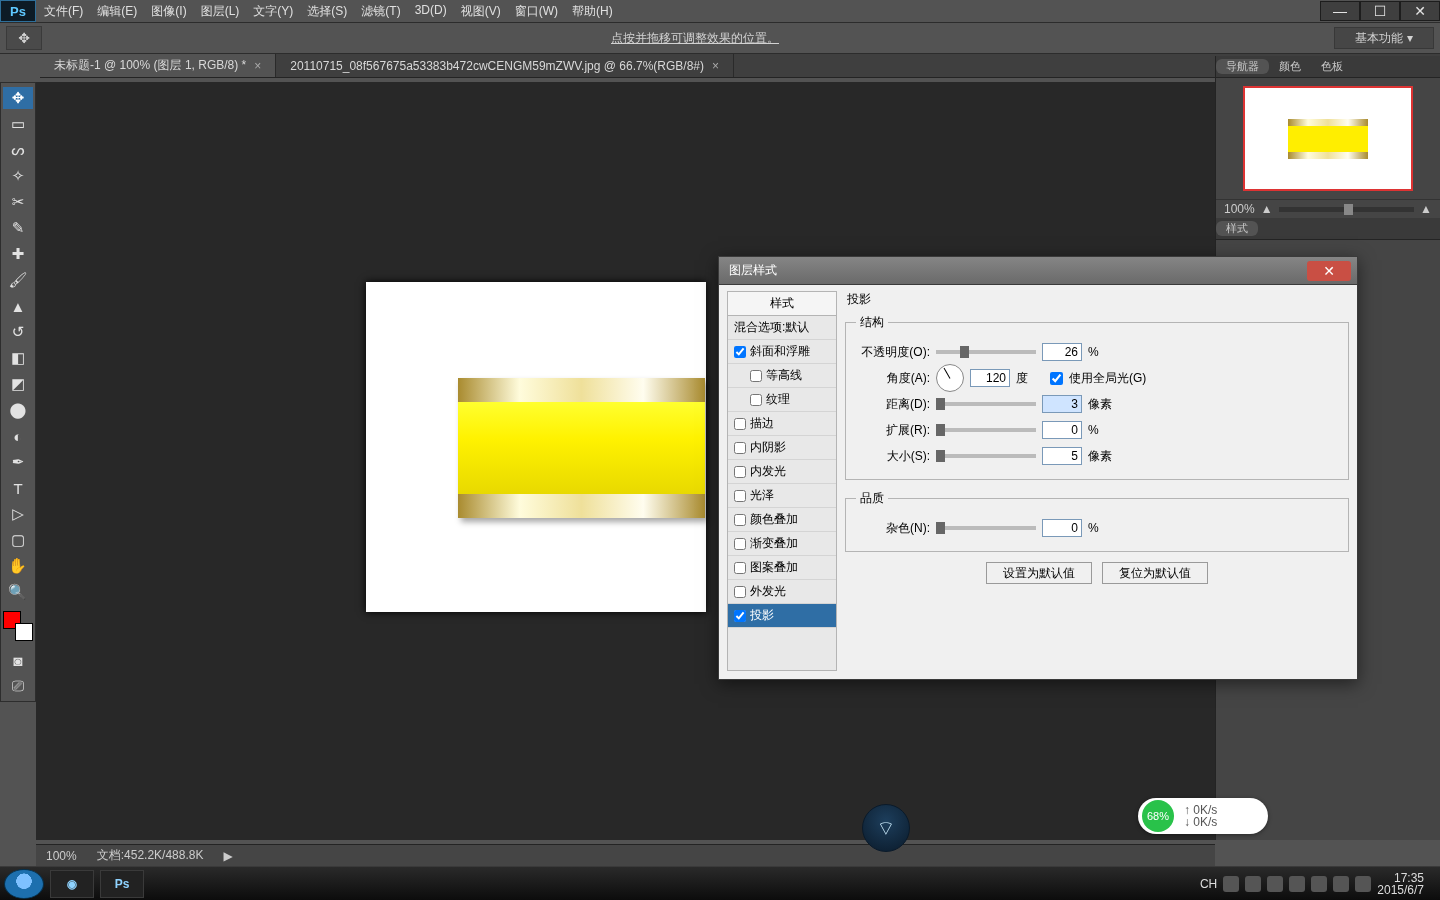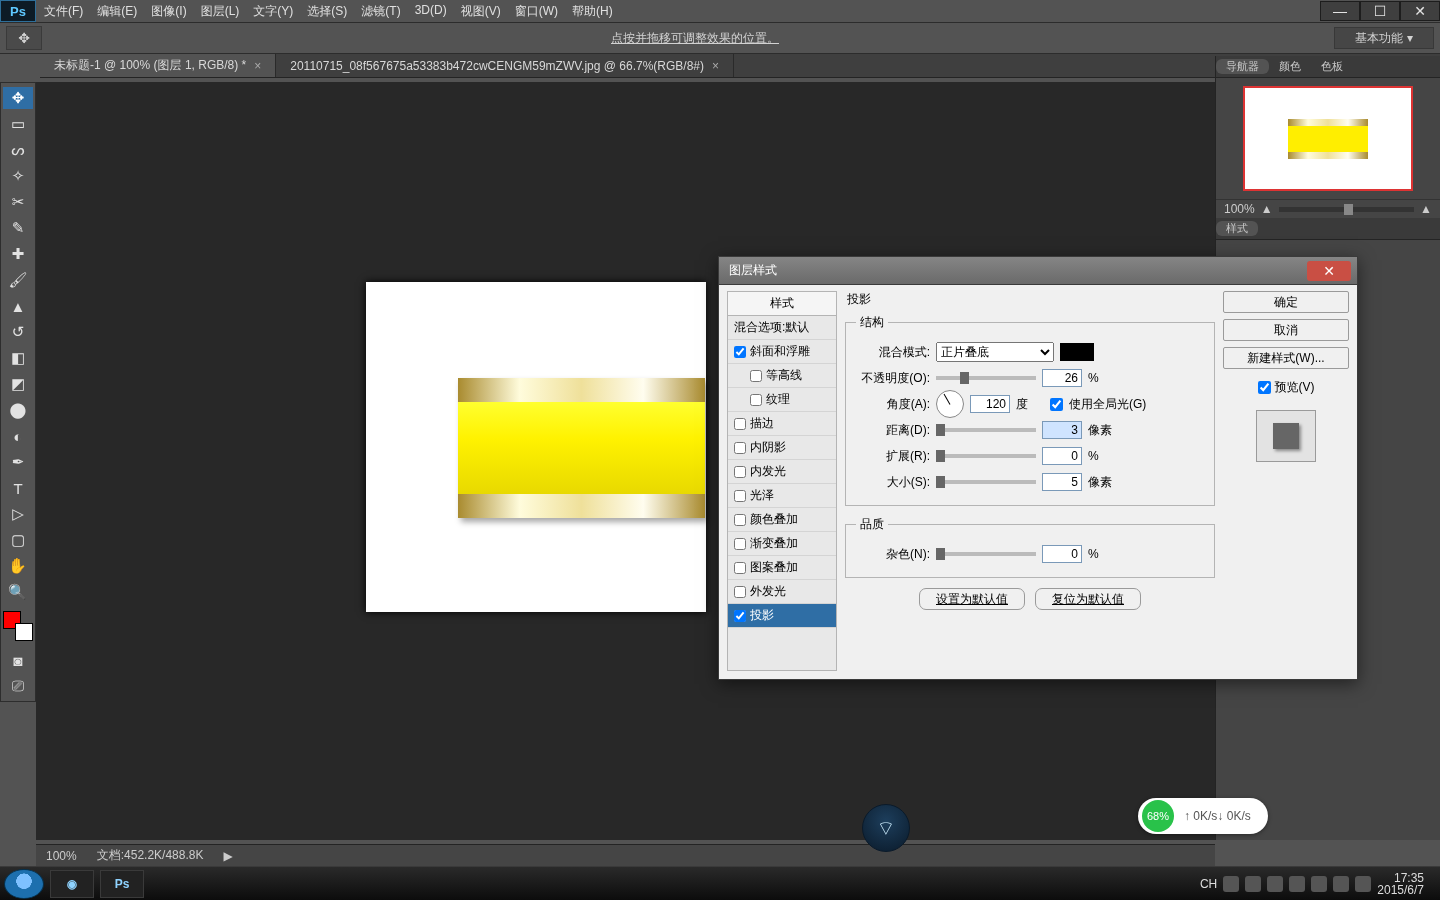--- a/index.html
+++ b/index.html
@@ -87,32 +87,32 @@
 .fld input[type=text] { width: 40px; height: 18px; border: 1px solid #7a99b8; font-size: 12px; text-align: right; padding-right: 3px; }
 .fld input.sel { background: #cfe4ff; }
 .fld .unit { width: 28px; font-size: 12px; }
 .fld select { height: 20px; font-size: 12px; }
 .angle { display: flex; align-items: center; gap: 6px; }
 .angle .dial { width: 28px; height: 28px; border: 1px solid #888; border-radius: 50%; position: relative; background: #fff; }
 .angle .dial::after { content: ""; position: absolute; width: 12px; height: 1px; background: #000; top: 50%; left: 50%; transform-origin: left center; transform: rotate(-120deg); }
 .swatch { width: 34px; height: 18px; border: 1px solid #000; }
 .contour { width: 30px; height: 24px; border: 1px solid #888; background: linear-gradient(135deg,#000 0 49%, #fff 50% 100%); }
 .btnrow { display: flex; gap: 10px; justify-content: center; margin-top: 6px; }
-.btnrow button { height: 22px; padding: 0 16px; background: #f0f0f0; border: 1px solid #9a9a9a; border-radius: 7px; font-size: 12px; text-decoration: underline; }
+.btnrow button { height: 22px; padding: 0 16px; background: #f0f0f0; border: 1px solid #9a9a9a; border-radius: 0; font-size: 12px; }
 #dlg-right { width: 126px; display: flex; flex-direction: column; gap: 6px; }
 #dlg-right button { height: 22px; border: 1px solid #9a9a9a; background: #f0f0f0; border-radius: 2px; font-size: 12px; }
 #dlg-right .prev-chk { display: flex; align-items: center; justify-content: center; gap: 4px; margin-top: 4px; font-size: 12px; }
 #dlg-right .preview { width: 60px; height: 52px; border: 1px solid #9a9a9a; background: #e3e3e3; margin: 8px auto; display: flex; align-items: center; justify-content: center; }
 #dlg-right .preview div { width: 26px; height: 26px; background: #666; box-shadow: 2px 2px 3px rgba(0,0,0,.4); }
 
 
 #wifi-badge { position: absolute; left: 862px; bottom: 48px; width: 48px; height: 48px; border-radius: 50%; background: radial-gradient(circle at 50% 35%, #1d3e5c, #0a1a2a); display: flex; align-items: center; justify-content: center; color: #cfefff; font-size: 20px; border: 1px solid #0a1a2a; }
 #speed-bubble { position: absolute; right: 172px; bottom: 66px; width: 130px; height: 36px; background: #fff; border-radius: 18px; display: flex; align-items: center; box-shadow: 0 1px 4px rgba(0,0,0,.4); color: #555; font-size: 10px; }
 #speed-bubble .circ { width: 32px; height: 32px; border-radius: 50%; background: #29c24a; color: #fff; display: flex; align-items: center; justify-content: center; font-size: 11px; margin: 0 4px; }
-#speed-bubble .col { display: flex; flex-direction: row; line-height: 12px; margin-left: 6px; }
+#speed-bubble .col { display: flex; flex-direction: column; line-height: 12px; margin-left: 6px; }
 </style>
 </head>
 <body>
 
 <div id="titlebar">
   <div class="ps-logo">Ps</div>
   <div id="menubar">
       <span>文件(F)</span>
       <span>编辑(E)</span>
       <span>图像(I)</span>
@@ -284,27 +284,20 @@
           </div>
         </div>
     </div>
 
     <div id="dlg-center">
       <div style="font-size:12px; margin:0 0 6px 2px;">投影</div>
 
       <fieldset>
         <legend>结构</legend>
 
-        <div class="fld">
-          <label>混合模式:</label>
-          <select style="width:118px;">
-            <option>正片叠底</option>
-          </select>
-          <div class="swatch" style="background: rgb(0, 0, 0);"></div>
-        </div>
 
         <div class="fld">
           <label>不透明度(O):</label>
           <div class="slider p26"></div>
           <input type="text" value="26" style="">
           <span class="unit">%</span>
         </div>
 
         <div class="fld angle">
           <label>角度(A):</label>
@@ -346,32 +339,20 @@
           <span class="unit">%</span>
         </div>
       </fieldset>
 
       <div class="btnrow">
         <button>设置为默认值</button>
         <button>复位为默认值</button>
       </div>
     </div>
 
-    <div id="dlg-right">
-      <button>确定</button>
-      <button>取消</button>
-      <button>新建样式(W)...</button>
-      <div class="prev-chk">
-        <input type="checkbox" checked="" style="">
-        <span>预览(V)</span>
-      </div>
-      <div class="preview">
-          <div></div>
-        </div>
-    </div>
   </div>
 </div>
 
 <div id="wifi-badge">⌔</div>
 <div id="speed-bubble">
   <div class="circ">68%</div>
   <div class="col">
     <span>↑ <span>0K/s</span></span>
     <span>↓ <span>0K/s</span></span>
   </div>

